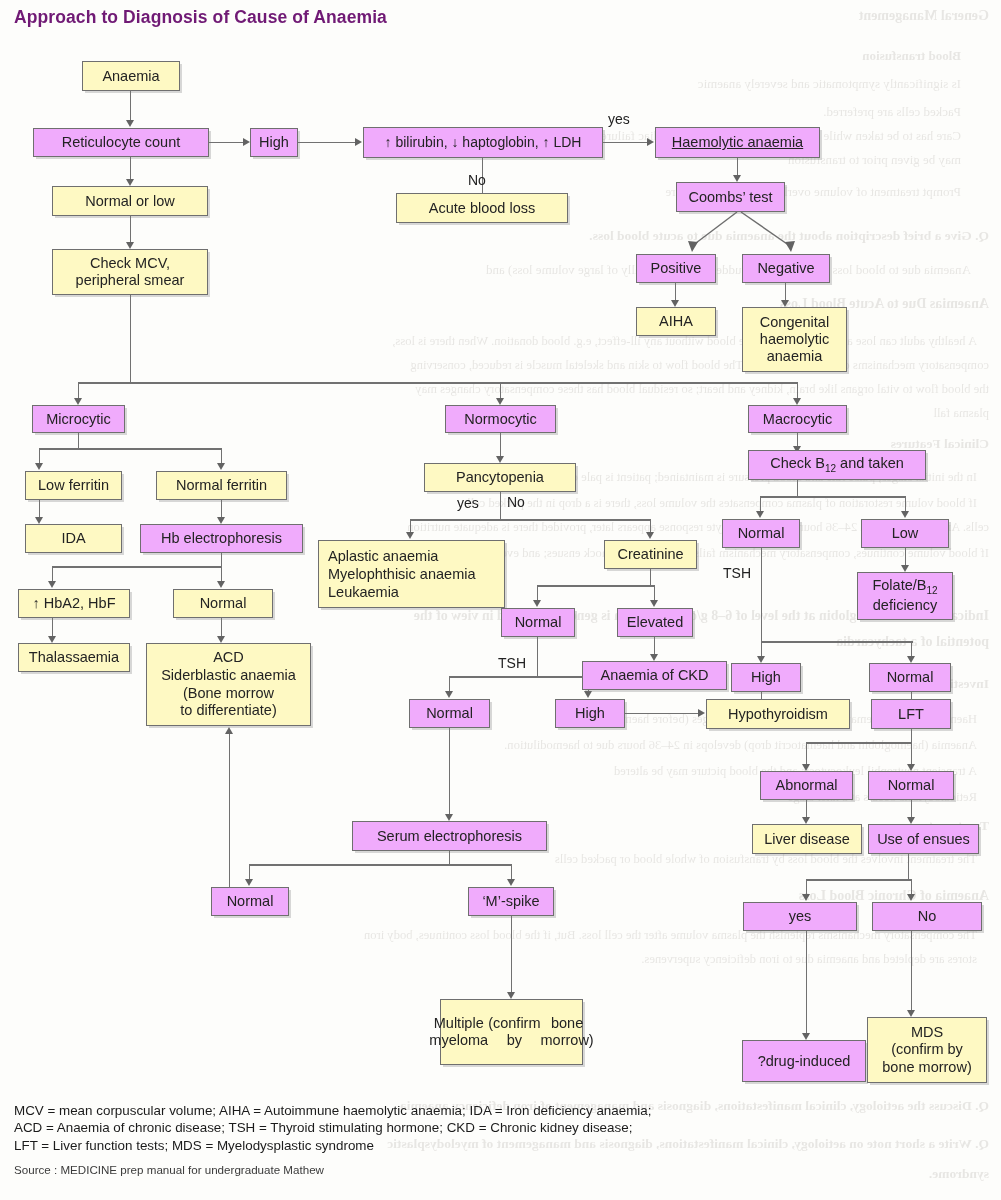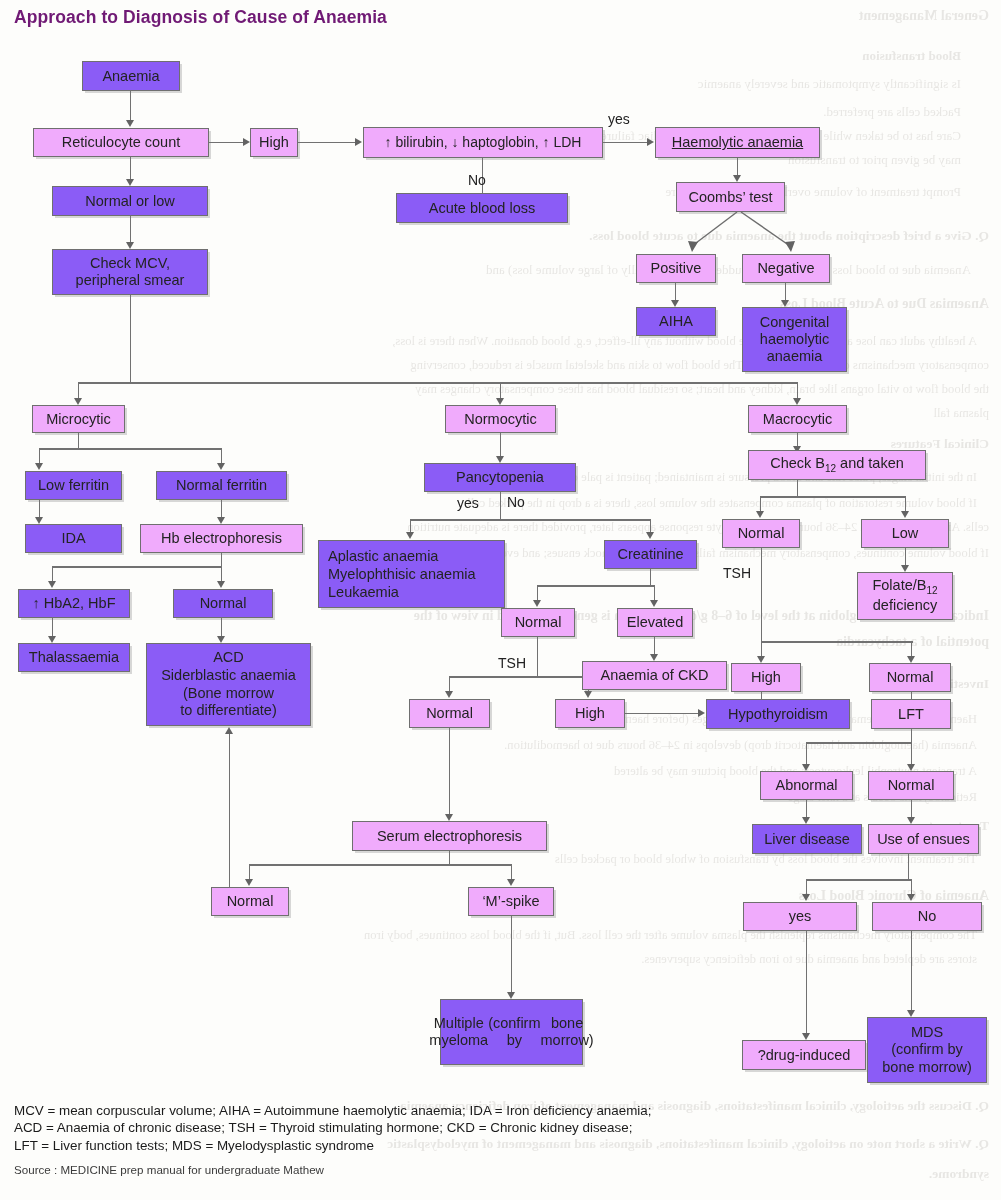--- a/index.html
+++ b/index.html
@@ -32,21 +32,21 @@
     margin:0;font-size:17.5px;font-weight:bold;
     letter-spacing:.1px;color:#701a75;
     font-family:"Liberation Sans", sans-serif;
   }
 
   
   .node{
     position:absolute;
     box-sizing:border-box;
     border:1.3px solid #6f6f6f;
-    background:#8b5cf6;
+    background:#fef9c3;
     color:#232323;
     font-size:14.5px;
     line-height:1.12;
     display:flex;align-items:center;justify-content:center;
     text-align:center;
     padding:2px 5px;
     box-shadow:2.5px 2.5px 0 -0.5px rgba(120,120,120,.28);
     z-index:3;
   }
   .node.sh{background:#f0abfc;}       
@@ -466,21 +466,21 @@
 
   <div class="node sh" style="left:743px;top:902px;width:114px;height:29px;">
     <span>yes</span>
   </div>
   <div class="node sh" style="left:872px;top:902px;width:110px;height:29px;">
     <span>No</span>
   </div>
 
   <div class="ln lv" style="left:806px;top:931px;height:104px;"></div>
   <div class="arw dn" style="left:802px;top:1033px;"></div>
-  <div class="node sh" style="left:742px;top:1040px;width:124px;height:30px;">
+  <div class="node sh" style="left:742px;top:1040px;width:124px;height:42px;">
     <span>?drug-induced</span>
   </div>
 
   <div class="ln lv" style="left:911px;top:931px;height:81px;"></div>
   <div class="arw dn" style="left:907px;top:1010px;"></div>
   <div class="node" style="left:867px;top:1017px;width:120px;height:66px;flex-direction:column;line-height:1.2;">
     <span>MDS</span>
     <span>(confirm by</span>
     <span>bone morrow)</span>
   </div>

